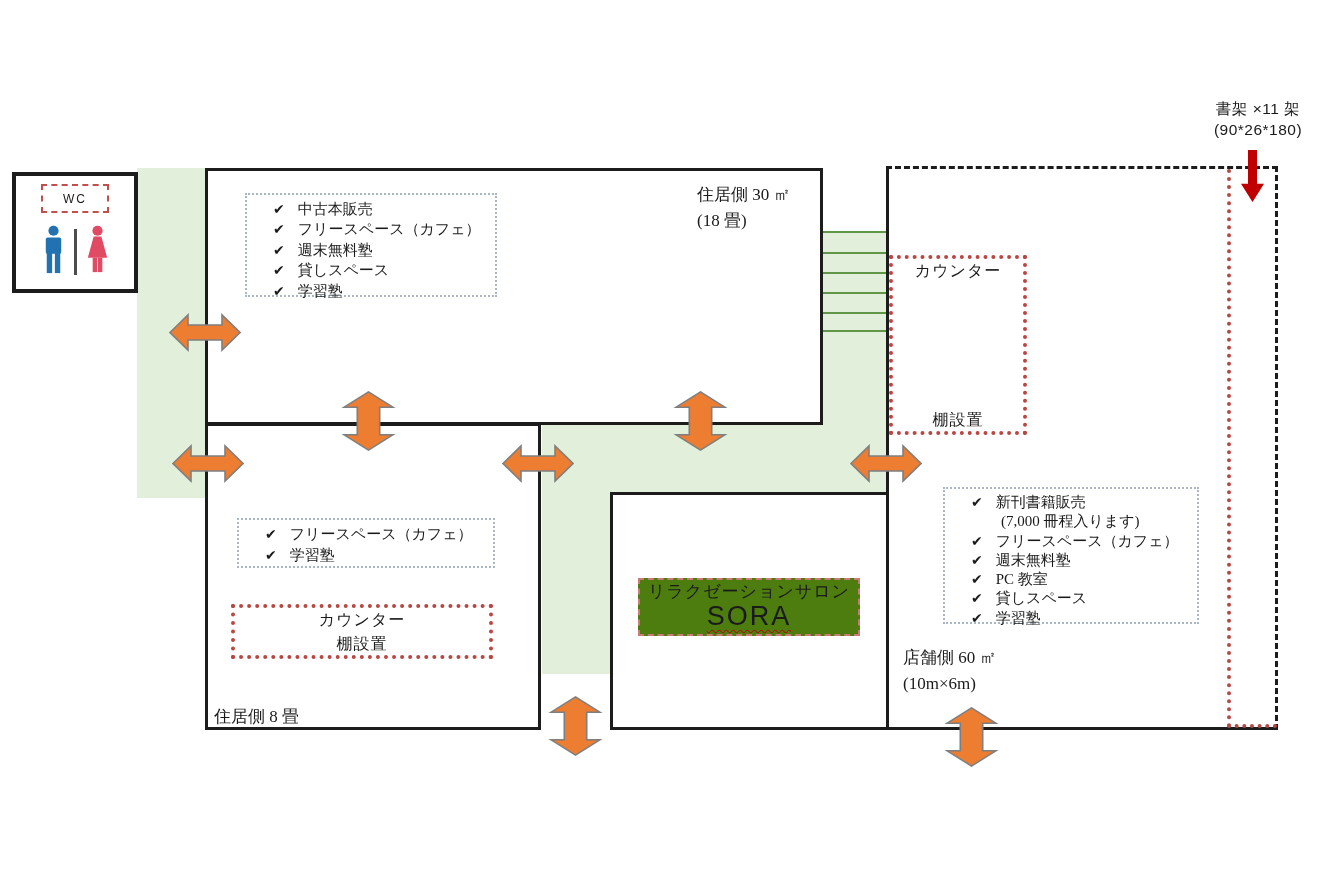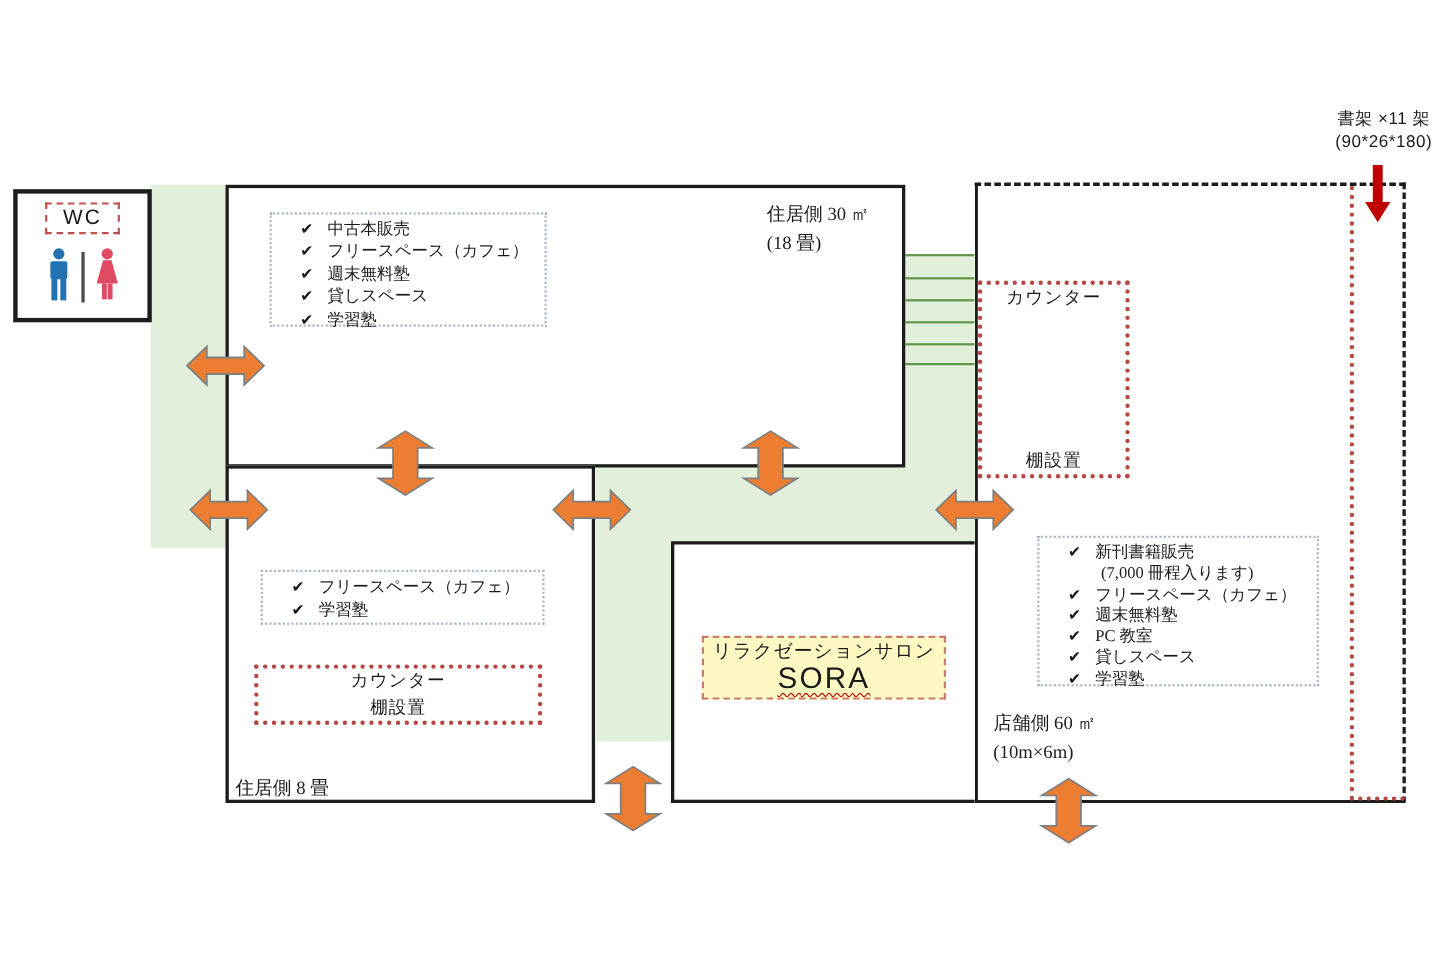--- a/index.html
+++ b/index.html
@@ -32,31 +32,31 @@
   .checklist-top .chk-row{line-height:20.4px;}
   .checklist-left .chk-row{line-height:21px;}
   .checklist-store .chk-row{line-height:19.3px;}
   .chk-sub{margin-left:30px;line-height:19.3px;}
 
   
   .area-label{font-family:"Liberation Serif","DejaVu Serif",serif;font-size:17px;line-height:1.5;}
   .shelf-note{font-size:15.5px;line-height:1.35;text-align:center;letter-spacing:0.5px;}
 
   
-  .salon-box{border:2px dashed #cb7a76;background:#fef9c3;display:flex;flex-direction:column;
+  .salon-box{border:2px dashed #cb7a76;background:#4d7c0f;display:flex;flex-direction:column;
              align-items:center;justify-content:center;line-height:1.15;}
   .salon-title{font-size:17px;letter-spacing:1px;}
   .salon-name{font-size:27px;letter-spacing:2px;
               text-decoration:underline;text-decoration-style:wavy;text-decoration-color:#c00000;
               text-decoration-thickness:1px;text-underline-offset:4px;}
 
   
   .wc-label-box{border:2px dashed #c0504d;width:64px;height:25px;margin:12px auto 12px auto;
                 display:flex;align-items:center;justify-content:center;
-                font-size:19px;letter-spacing:2px;}
+                font-size:12px;letter-spacing:2px;}
   .wc-icons{display:flex;align-items:flex-end;justify-content:center;gap:7px;margin-top:9px;}
   .wc-divider{width:3px;height:46px;background:#4d4d4d;}
 
   .arrow-h{width:72px;height:39px;}
   .arrow-v{width:57px;height:60px;}
   .arrow-red{width:25px;height:53px;}
   svg{display:block;width:100%;height:100%;}
 </style>
 </head>
 <body>

